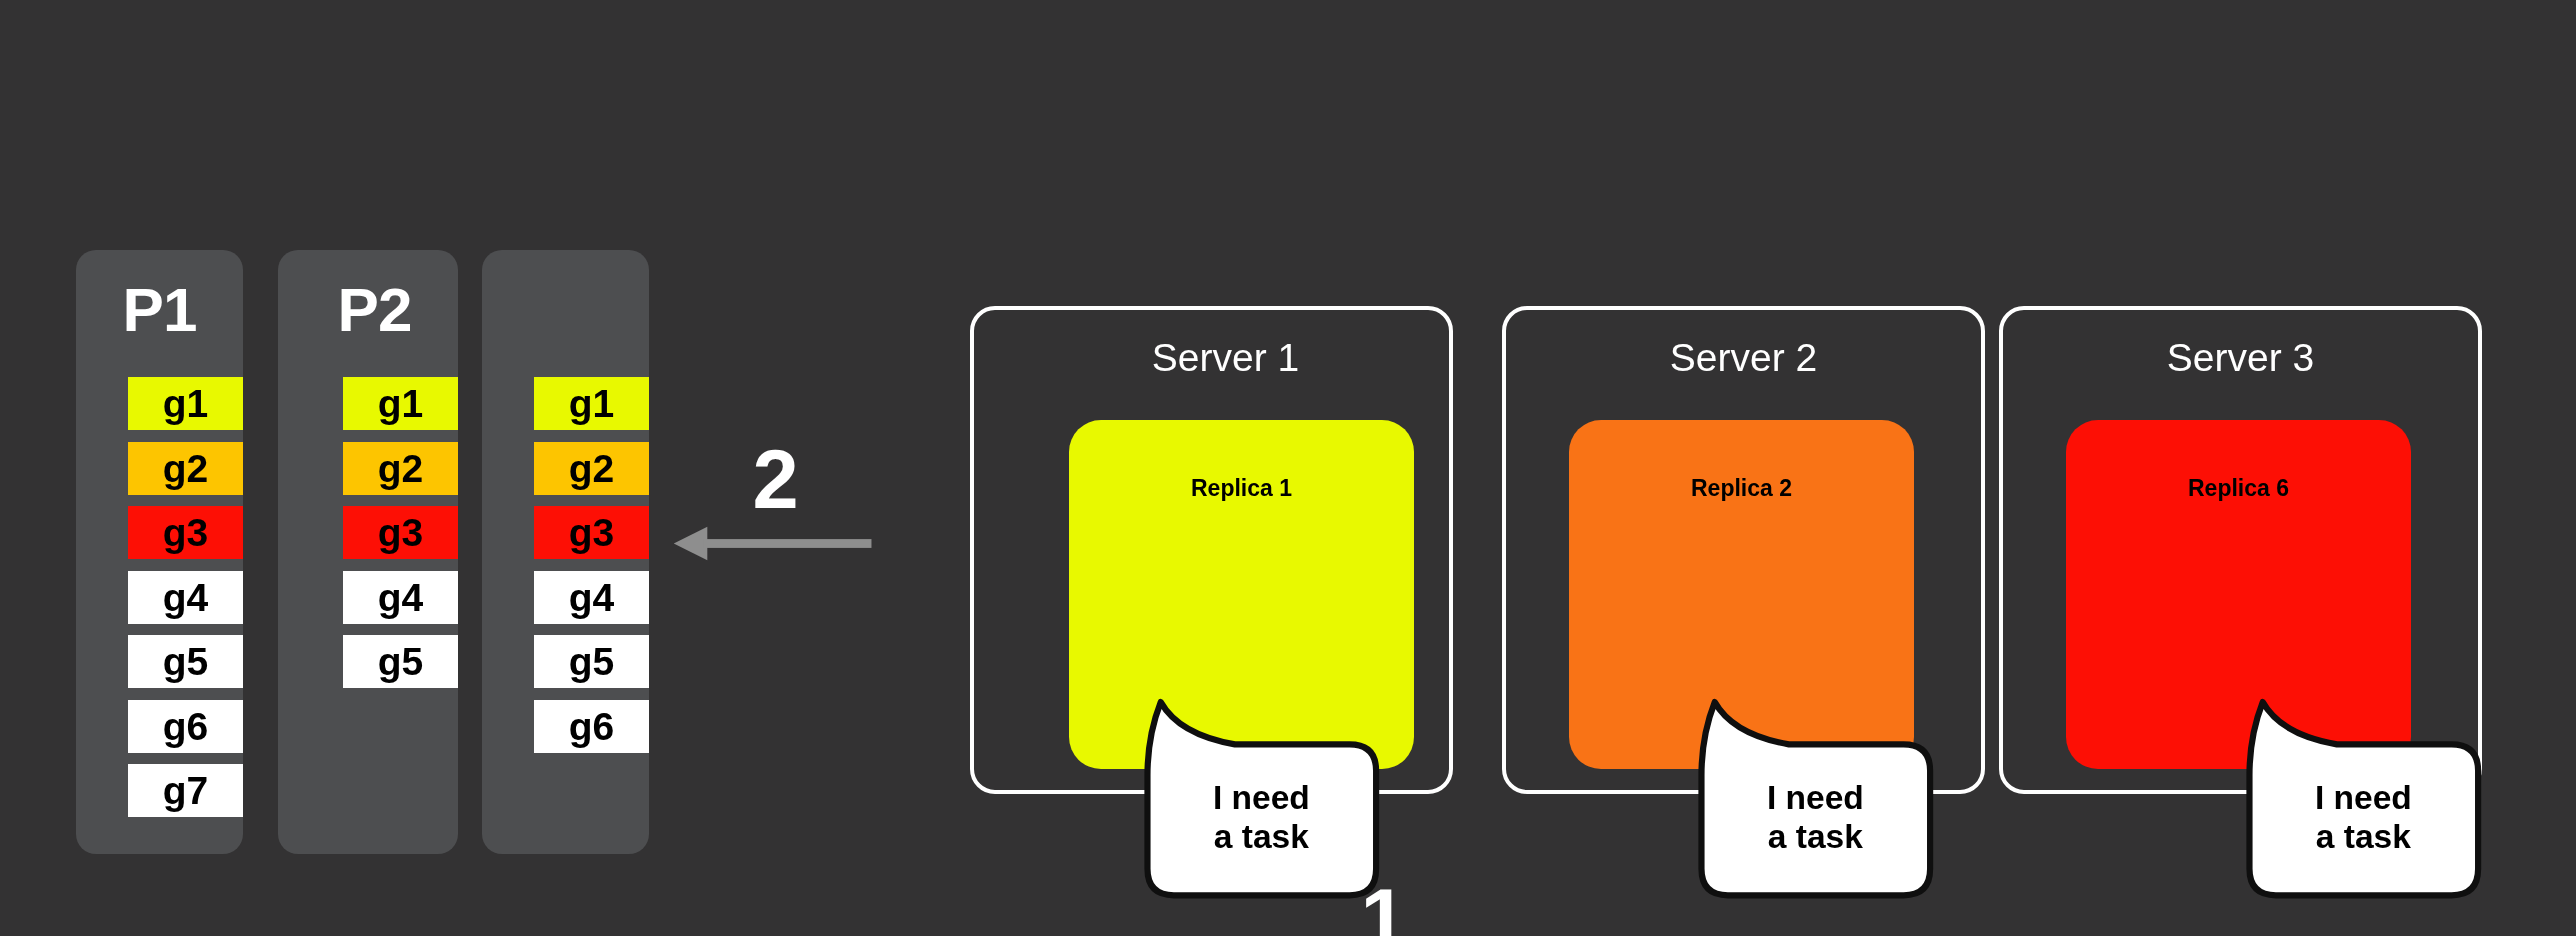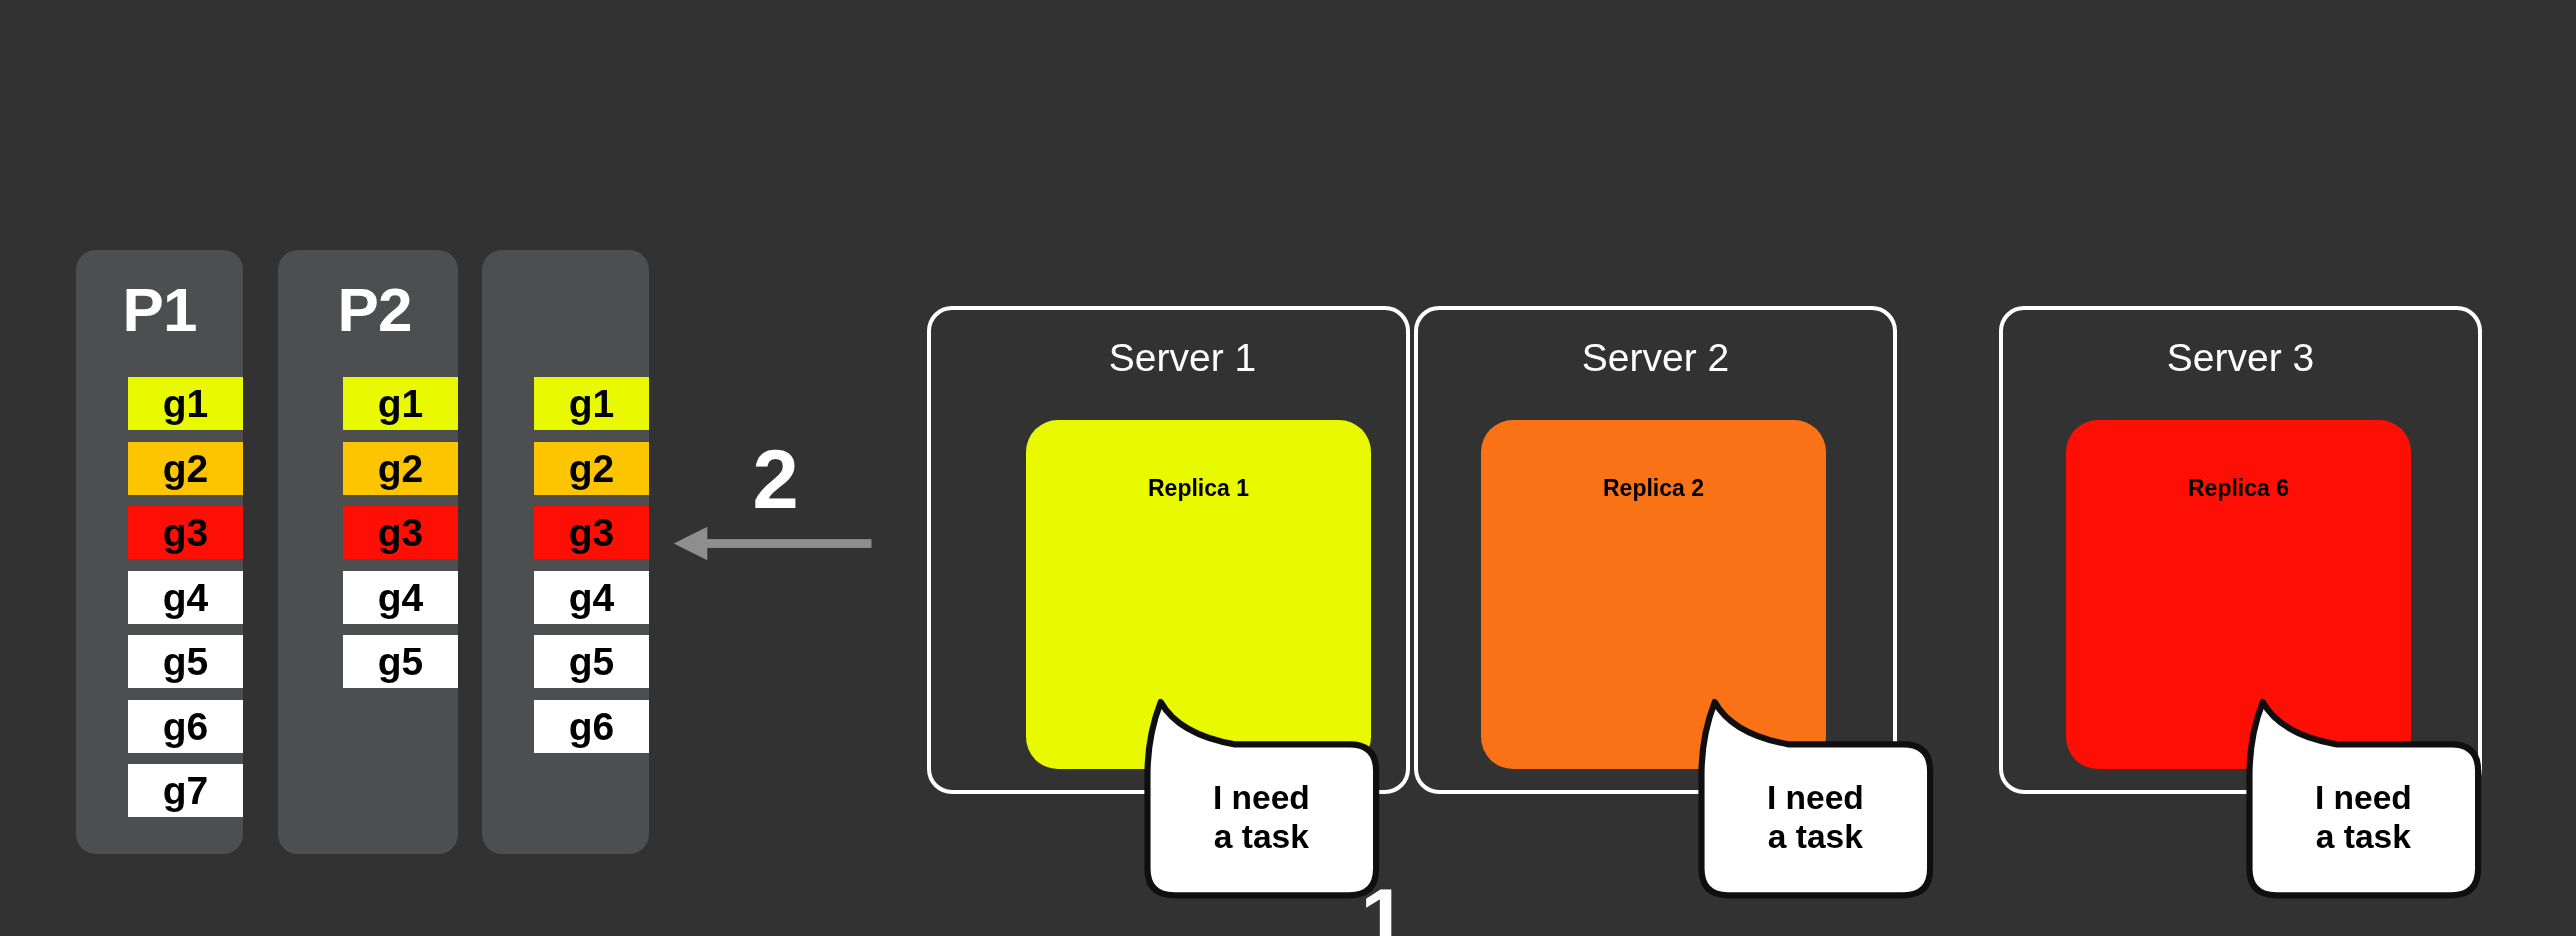--- a/index.html
+++ b/index.html
@@ -91,32 +91,32 @@
     </div>
 
   <div id="step2" class="step-num">2</div>
 
   <svg id="arrow" width="203" height="39" viewBox="0 0 230 44">
     <polygon class="shape" points="2,22 40,3 40,41"></polygon>
     <rect class="shape" x="36" y="17" width="190" height="10"></rect>
   </svg>
 
   <div id="servers">
-      <div class="server" style="left: 927px; padding-left: 28px;">
+      <div class="server" style="left: 970px; padding-left: 28px;">
         <div class="stitle">Server 1</div>
         <div class="replica" style="background: rgb(232, 249, 0); margin-left: 32px;">
           <div class="rlabel">Replica 1</div>
         </div>
       </div>
       <svg class="bubble" style="left:1136px" width="256" height="212" viewBox="0 0 290 240">
         <path d="M 28 9 C 42 34 72 50 112 57 L 242 57 Q 272 57 272 87 L 272 198 Q 272 228 242 228 L 43 228 Q 13 228 13 198 L 13 92 C 13 56 19 32 28 9 Z"></path>
         <text x="142" y="130">I need</text>
         <text x="142" y="174">a task</text>
       </svg>
-      <div class="server" style="left: 1414px;">
+      <div class="server" style="left: 1502px;">
         <div class="stitle">Server 2</div>
         <div class="replica" style="background: #f97316;">
           <div class="rlabel">Replica 2</div>
         </div>
       </div>
       <svg class="bubble" style="left:1690px" width="256" height="212" viewBox="0 0 290 240">
         <path d="M 28 9 C 42 34 72 50 112 57 L 242 57 Q 272 57 272 87 L 272 198 Q 272 228 242 228 L 43 228 Q 13 228 13 198 L 13 92 C 13 56 19 32 28 9 Z"></path>
         <text x="142" y="130">I need</text>
         <text x="142" y="174">a task</text>
       </svg>

